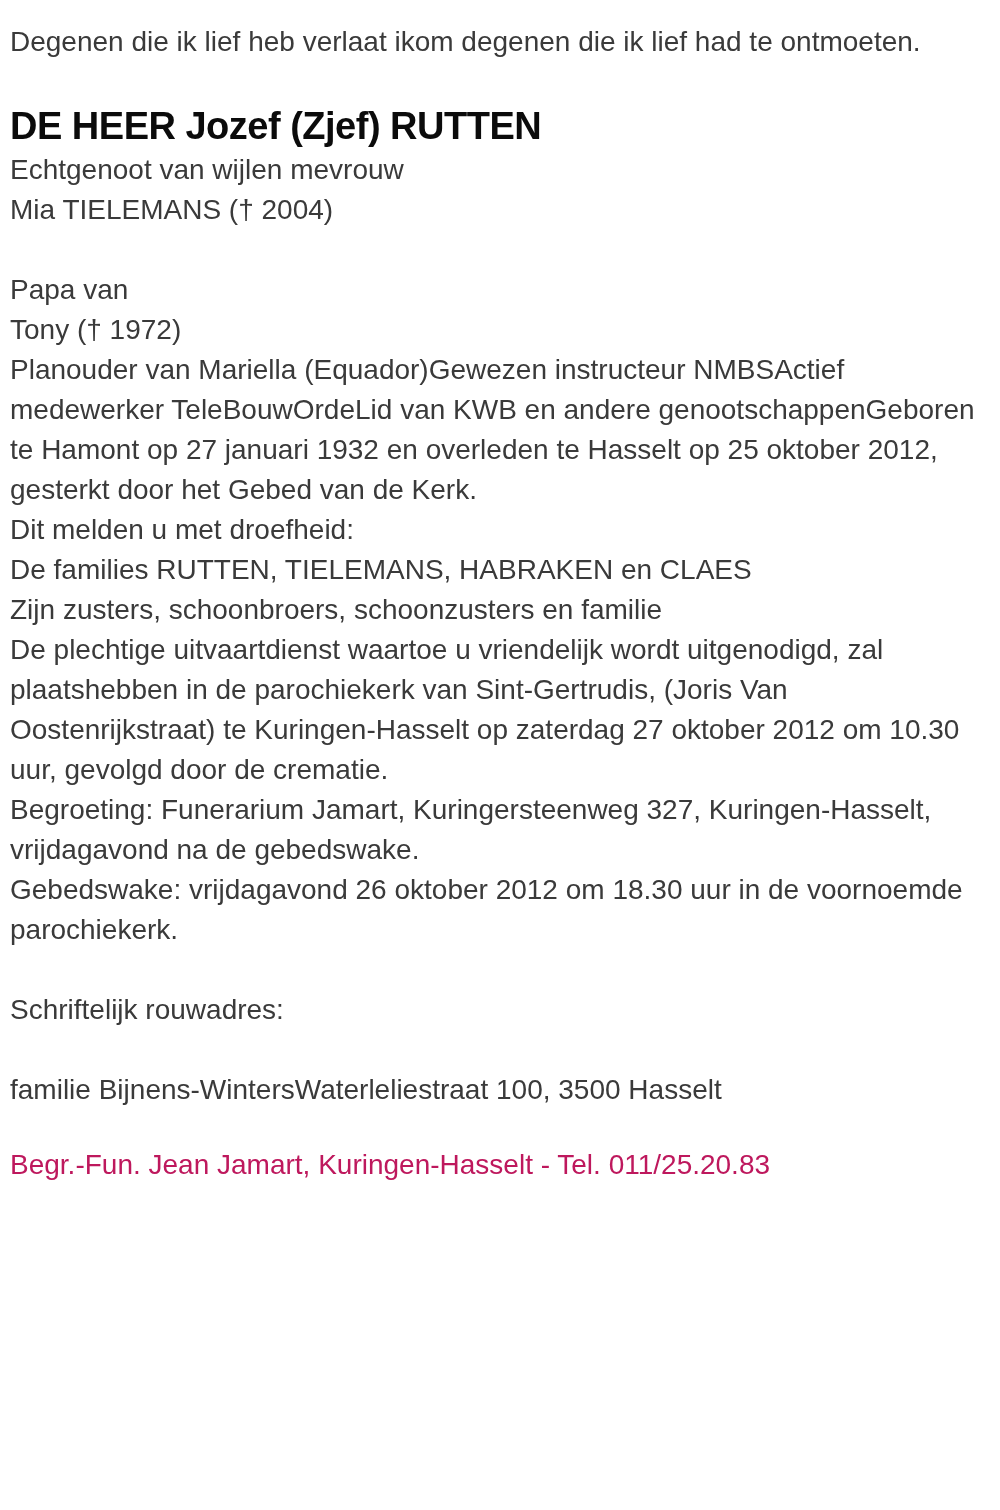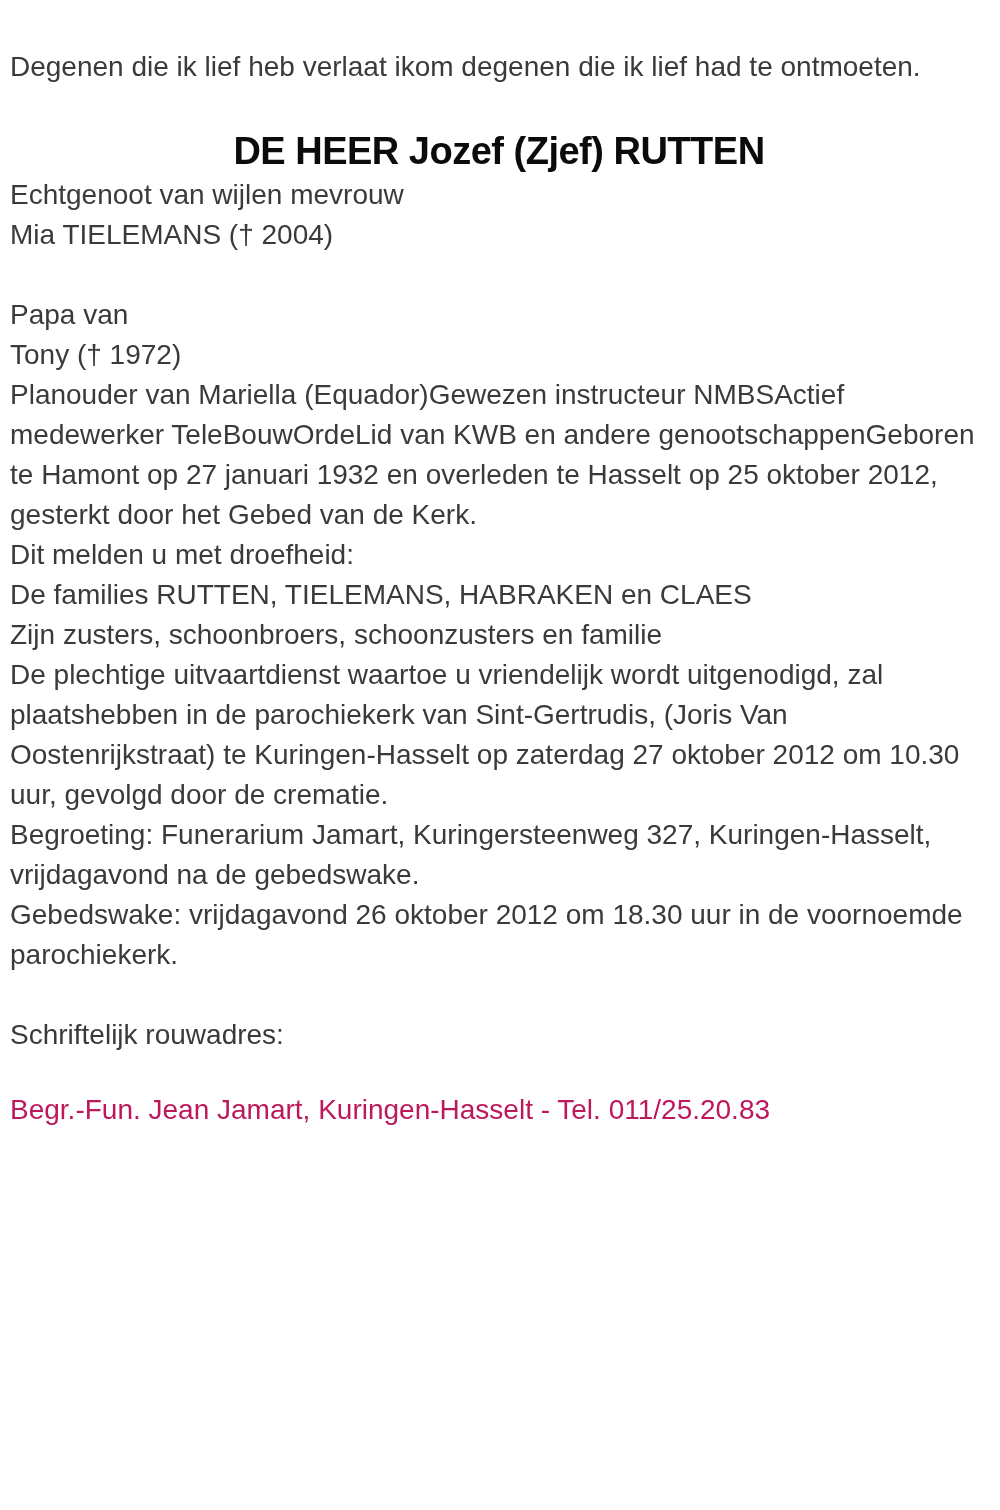--- a/index.html
+++ b/index.html
@@ -9,39 +9,37 @@
   }
   body {
     width: 1000px;
     height: 1510px;
     font-family: "Liberation Sans", sans-serif;
     color: #3a3a3a;
     position: relative;
     box-sizing: border-box;
   }
   .page {
-    padding: 14px 12px 0 10px;
+    padding: 22px 12px 0 10px;
     box-sizing: border-box;
-    margin-top: 33px;
   }
   .body-text, .line, p.block {
     font-size: 28px;
     line-height: 40px;
     font-weight: 400;
     letter-spacing: 0;
     margin: 0;
   }
   h1.title {
     font-size: 38px;
     line-height: 48px;
     font-weight: 700;
     color: #0b0b0b;
     margin: 40px 0 0 0;
     letter-spacing: -0.5px;
-    text-align: center;
   }
   .gap-above {
     margin-top: 40px;
   }
   .footer {
     font-size: 28px;
     line-height: 40px;
     color: #be185d;
     margin-top: 35px;
   }
@@ -73,17 +71,18 @@
 
   <p class="block">De plechtige uitvaartdienst waartoe u vriendelijk wordt uitgenodigd, zal plaatshebben in de parochiekerk van Sint-Gertrudis, (Joris Van Oostenrijkstraat) te Kuringen-Hasselt op zaterdag 27 oktober 2012 om 10.30 uur, gevolgd door de crematie.</p>
 
 
   <p class="block">Begroeting: Funerarium Jamart, Kuringersteenweg 327, Kuringen-Hasselt, vrijdagavond na de gebedswake.</p>
 
   <p class="block">Gebedswake: vrijdagavond 26 oktober 2012 om 18.30 uur in de voornoemde parochiekerk.</p>
 
   <div class="line gap-above">Schriftelijk rouwadres:</div>
 
+  <div class="line gap-above">familie Bijnens-WintersWaterleliestraat 100, 3500 Hasselt</div>
 
 
   <div class="footer">Begr.-Fun. Jean Jamart, Kuringen-Hasselt - Tel. 011/25.20.83</div>
 
 </div>
 
 </body></html>

